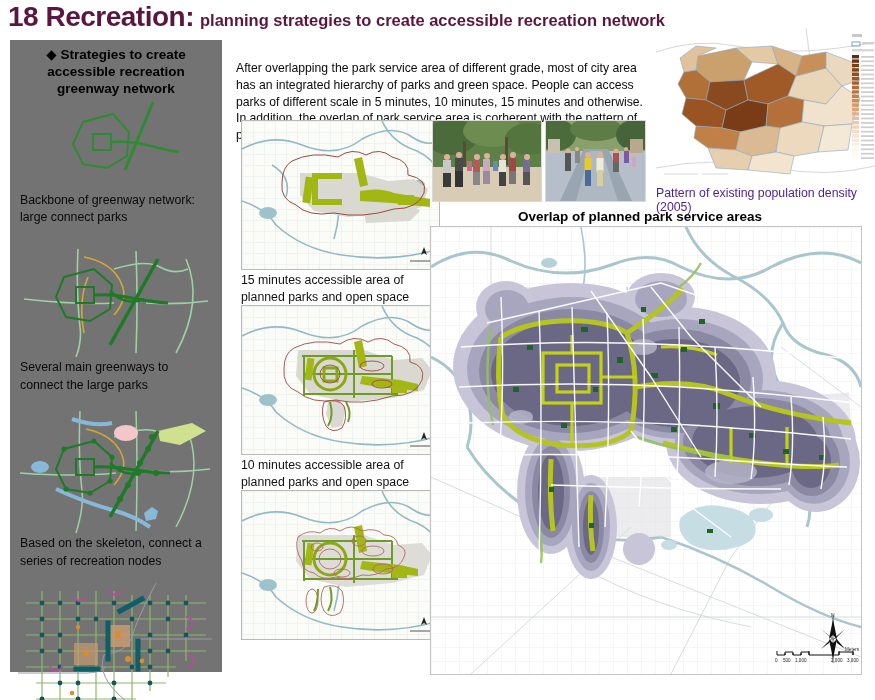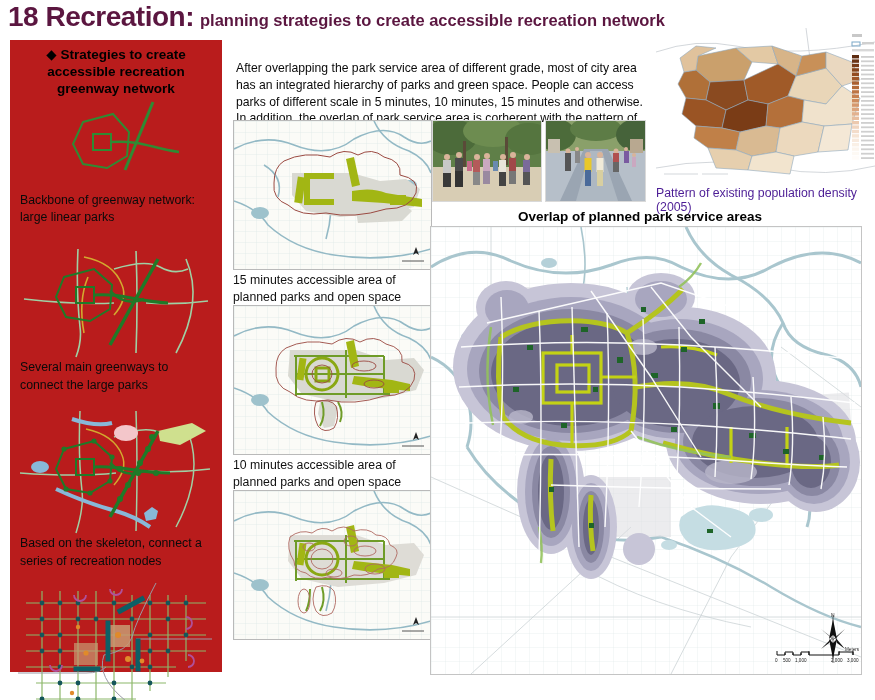--- a/index.html
+++ b/index.html
@@ -5,31 +5,31 @@
   html,body{margin:0;padding:0;background:#ffffff;}
   body{font-family:"Liberation Sans","DejaVu Sans",sans-serif;color:#111;}
   #poster{position:relative;width:875px;height:700px;background:#fff;overflow:hidden;}
 
   
   .page-title{position:absolute;left:8px;top:1px;white-space:nowrap;color:#5b1640;}
   .page-title .big{font-size:28px;font-weight:bold;letter-spacing:-0.5px;}
   .page-title .sub{font-size:16.5px;font-weight:bold;margin-left:6px;margin-top:8px;}
 
   
-  .sidebar{position:absolute;left:10px;top:40px;width:212px;height:632px;background:#b91c1c;}
+  .sidebar{position:absolute;left:10px;top:40px;width:212px;height:632px;background:#737373;}
   .sidebar-heading{font-size:13.5px;font-weight:bold;text-align:center;padding:7px 6px 2px 6px;line-height:1.25;color:#000;}
   .step{margin:0 0 2px 0;}
   .step svg{display:block;margin:0 auto;}
   .step-caption{font-size:12.3px;line-height:1.45;padding:0 10px;color:#0a0a0a;}
 
   
   .main-heading{position:absolute;left:236px;top:38px;font-size:15.5px;font-weight:bold;color:#000;}
   .main-paragraph{position:absolute;left:236px;top:60px;width:420px;font-size:12.2px;line-height:1.38;color:#0a0a0a;}
 
-  .thumb{position:absolute;left:233px;width:197px;}
+  .thumb{position:absolute;left:241px;width:197px;}
   .thumb .map{width:197px;height:148px;border:1px solid #b9b9b9;background:#fbfbf8;display:block;}
   .thumb .cap{font-size:12.3px;line-height:1.4;margin-top:2px;background:rgba(255,255,255,.85);}
 
   .photo{position:absolute;top:120px;height:80px;border:1px solid #d9d9d9;display:block;}
   #photo-1{left:432px;width:108px;}
   #photo-2{left:545px;width:99px;}
 
   
   .density{position:absolute;left:656px;top:28px;width:219px;}
   .density svg{display:block;}
@@ -53,21 +53,21 @@
 
     <div class="step">
       <svg width="190" height="92" viewBox="0 0 190 92">
         <g fill="none" stroke="#2f8b33" stroke-width="2">
           <path d="M62,22 L92,14 L108,32 L106,56 L86,68 L62,64 L52,44 Z"></path>
           <rect x="72" y="34" width="18" height="16"></rect>
           <path d="M90,42 C120,40 130,48 158,52" stroke-width="2.5"></path>
           <path d="M132,2 L104,70" stroke-width="3"></path>
         </g>
       </svg>
-      <div class="step-caption">Backbone of greenway network: large linear parks</div>
+      <div class="step-caption">Backbone of greenway network: large connect parks</div>
     </div>
 
     <div class="step" style="margin-top:14px;">
       <svg width="196" height="118" viewBox="0 0 196 118">
         <g fill="none" stroke="#9fd0a4" stroke-width="1.6">
           <path d="M60,8 Q58,50 62,86 Q64,100 58,116"></path>
           <path d="M6,58 Q60,64 96,62"></path>
           <path d="M118,10 Q120,60 118,112"></path>
           <path d="M96,28 Q128,18 142,26 Q156,34 170,28"></path>
           <path d="M168,18 Q186,60 158,112"></path>

